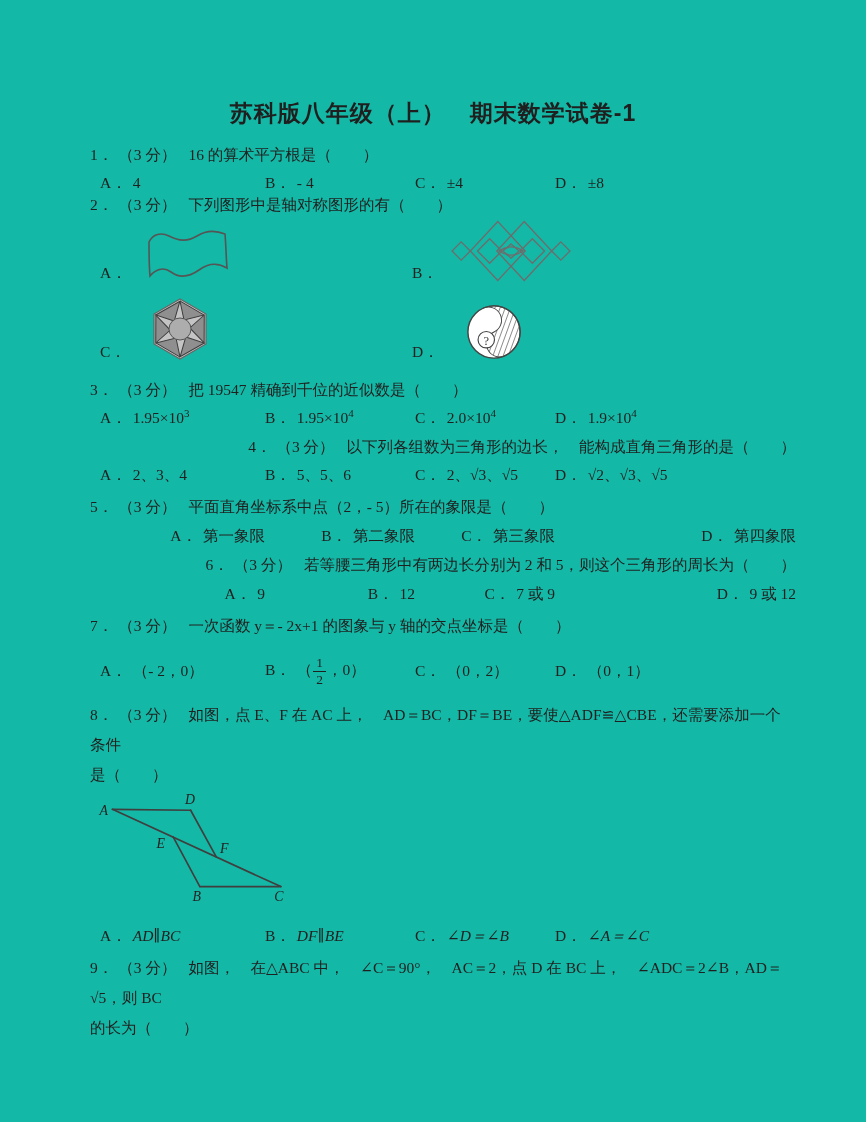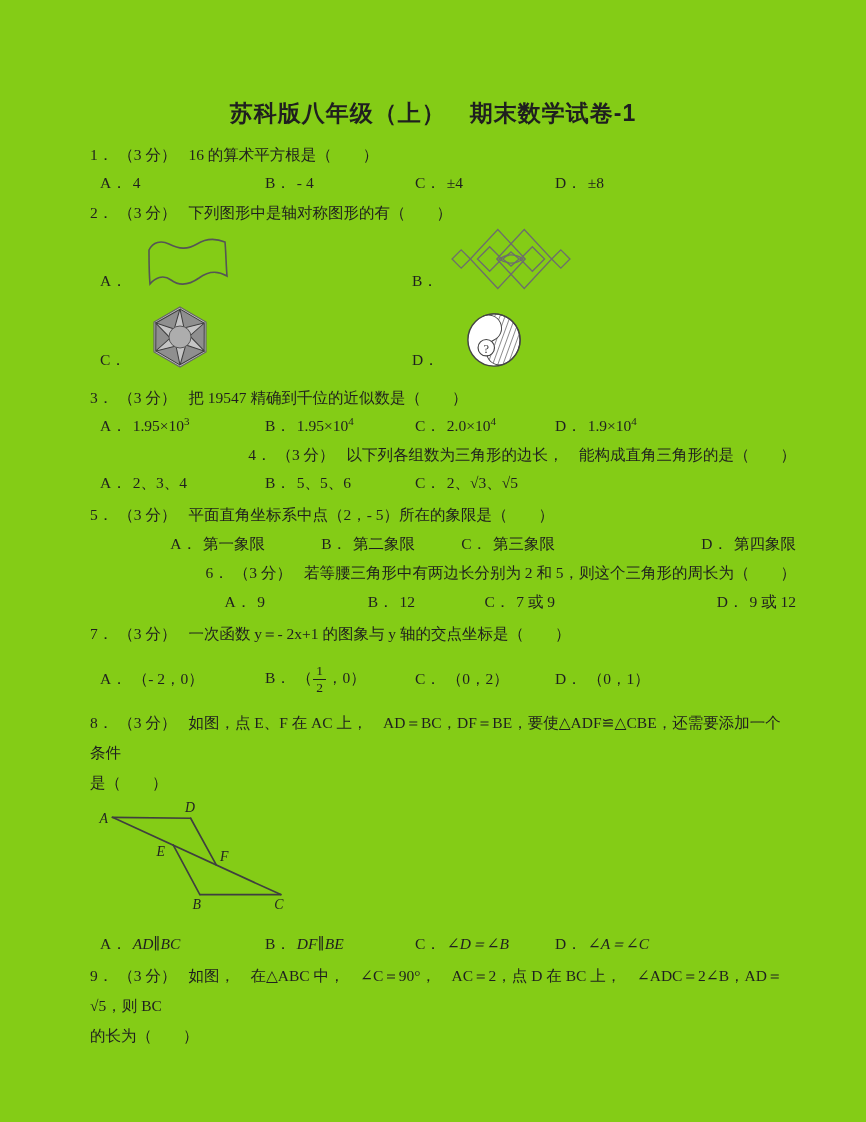--- a/index.html
+++ b/index.html
@@ -1,17 +1,17 @@
 <!DOCTYPE html>
 <html><head>
 <meta charset="utf-8">
 <style>
   html,body{margin:0;padding:0;background:#ffffff;}
   .sheet{
-    position:relative;width:866px;height:1122px;background:#84cc16;
+    position:relative;width:866px;height:1122px;background:#14b8a6;
     color:#1f1f1f;font-family:"Liberation Serif","DejaVu Serif",serif;
     overflow:hidden;
   }
   .title{
     margin:0;padding-top:98px;text-align:center;
     font-family:"Liberation Sans","DejaVu Sans",sans-serif;
     font-weight:bold;font-size:23px;line-height:30px;letter-spacing:1px;
   }
   .content{padding-left:90px;padding-right:70px;}
   .section-heading{
@@ -20,21 +20,21 @@
   }
   .qline{margin:0;font-size:15.5px;line-height:22px;max-width:706px;}
   .qnum{margin-right:5px;}
   .qpts{margin-right:12px;}
   .twolines .qline{line-height:30px;}
   .opts{display:flex;padding-left:10px;font-size:15.5px;line-height:22px;}
   .opt{white-space:nowrap;}
   .opt .olabel{margin-right:6px;}
   .c-a{width:165px;} .c-b{width:150px;} .c-c{width:140px;} .c-d{flex:1;}
   .m2 {margin-top:2px;}  .m4 {margin-top:16px;}  .m6 {margin-top:6px;}
-  .m7 {margin-top:7px;text-align:right;}  .m8 {margin-top:8px;}  .m10{margin-top:10px;}
+  .m7 {margin-top:7px;text-align:right;}  .m8 {}  .m10{margin-top:10px;}
   .m11{margin-top:11px;} .m12{margin-top:16px;}
   sup{font-size:11px;vertical-align:super;line-height:0;}
   .mathopt .otext{font-style:italic;}
   .frac{display:inline-block;vertical-align:-9px;text-align:center;line-height:1;margin:0 1px;}
   .frac .num{display:block;font-size:13.5px;padding:0 3px 1px 3px;border-bottom:1.3px solid #1f1f1f;}
   .frac .den{display:block;font-size:13.5px;padding-top:1px;}
   .opts-frac{align-items:center;height:36px;}
   .figrow{display:flex;padding-left:10px;}
   .figcell{display:flex;align-items:flex-end;}
   .figcell.c1{width:312px;}
@@ -143,20 +143,21 @@
     </div>
 
     <div>
       <p class="qline m7">
         <span class="qnum">4．</span><span class="qpts">（3 分）</span><span>以下列各组数为三角形的边长，　能构成直角三角形的是（　　）</span>
       </p>
       <div class="opts m6">
         <div class="opt c-a"><span class="olabel">A．</span><span class="otext">2、3、4</span></div>
         <div class="opt c-b"><span class="olabel">B．</span><span class="otext">5、5、6</span></div>
         <div class="opt c-c"><span class="olabel">C．</span><span class="otext">2、√3、√5</span></div>
+        <div class="opt c-d"><span class="olabel">D．</span><span class="otext">√2、√3、√5</span></div>
       </div>
     </div>
 
     <div>
       <p class="qline m10">
         <span class="qnum">5．</span><span class="qpts">（3 分）</span><span>平面直角坐标系中点（2，- 5）所在的象限是（　　）</span>
       </p>
       <div class="opts m7">
         <div class="opt c-a"><span class="olabel">A．</span><span class="otext">第一象限</span></div>
         <div class="opt c-b"><span class="olabel">B．</span><span class="otext">第二象限</span></div>

